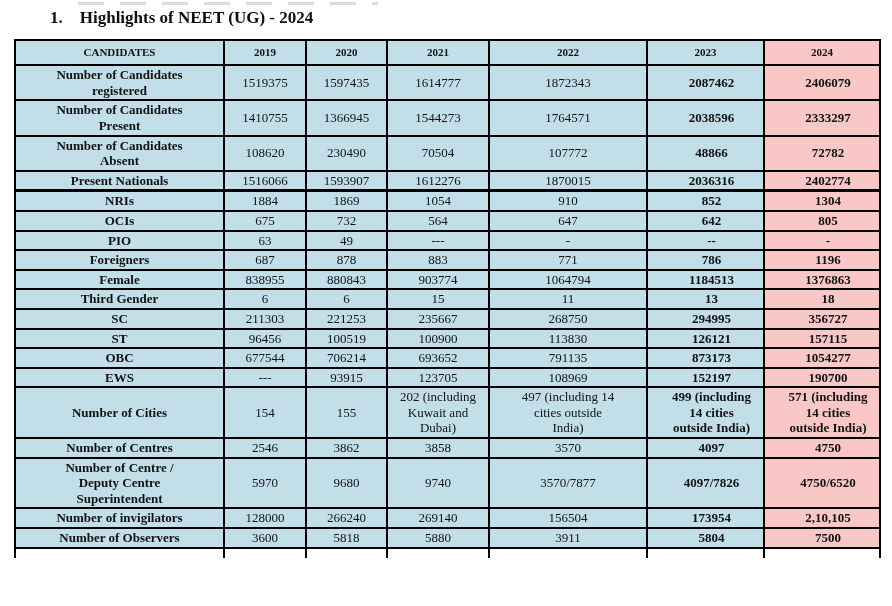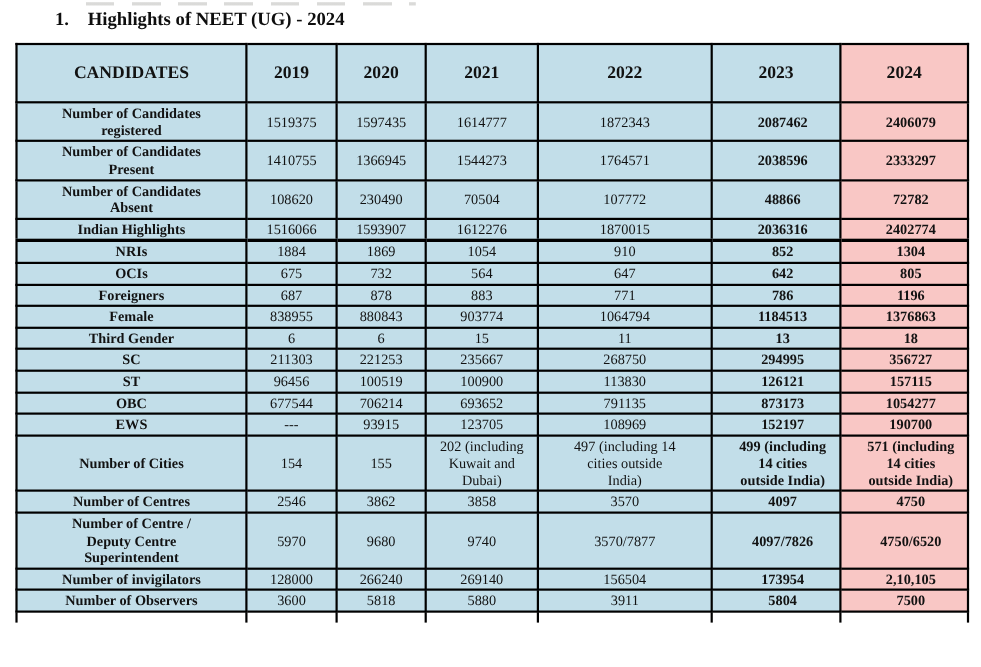--- a/index.html
+++ b/index.html
@@ -47,23 +47,23 @@
     background: var(--blue);
     text-align: center;
     vertical-align: middle;
     padding: 1px 2px;
     font-size: 13px;
     line-height: 1.2;
     white-space: pre-line;
     color: var(--text);
   }
   th {
-    font-size: 16px;
+    font-size: 11px;
     font-weight: 700;
-    padding: 16px;
+    padding: 5px;
   }
   td:first-child { font-weight: 700; }
   td:nth-child(6), td:nth-child(7) { font-weight: 700; padding-left: 14px; }
   th:last-child, td:last-child { background: var(--pink); }
   
   tbody tr:nth-child(4) td { border-bottom-width: 3px; }
   
   tr.stub td {
     background: #ffffff;
     height: 10px;
@@ -130,21 +130,21 @@
     <td>Number of Candidates
 Absent</td>
     <td>108620</td>
     <td>230490</td>
     <td>70504</td>
     <td>107772</td>
     <td>48866</td>
     <td>72782</td>
   </tr>
         <tr>
-    <td>Indian Highlights</td>
+    <td>Present Nationals</td>
     <td>1516066</td>
     <td>1593907</td>
     <td>1612276</td>
     <td>1870015</td>
     <td>2036316</td>
     <td>2402774</td>
   </tr>
         <tr>
     <td>NRIs</td>
     <td>1884</td>
@@ -155,20 +155,29 @@
     <td>1304</td>
   </tr>
         <tr>
     <td>OCIs</td>
     <td>675</td>
     <td>732</td>
     <td>564</td>
     <td>647</td>
     <td>642</td>
     <td>805</td>
+  </tr>
+        <tr>
+    <td>PIO</td>
+    <td>63</td>
+    <td>49</td>
+    <td>---</td>
+    <td>-</td>
+    <td>--</td>
+    <td>-</td>
   </tr>
         <tr>
     <td>Foreigners</td>
     <td>687</td>
     <td>878</td>
     <td>883</td>
     <td>771</td>
     <td>786</td>
     <td>1196</td>
   </tr>

